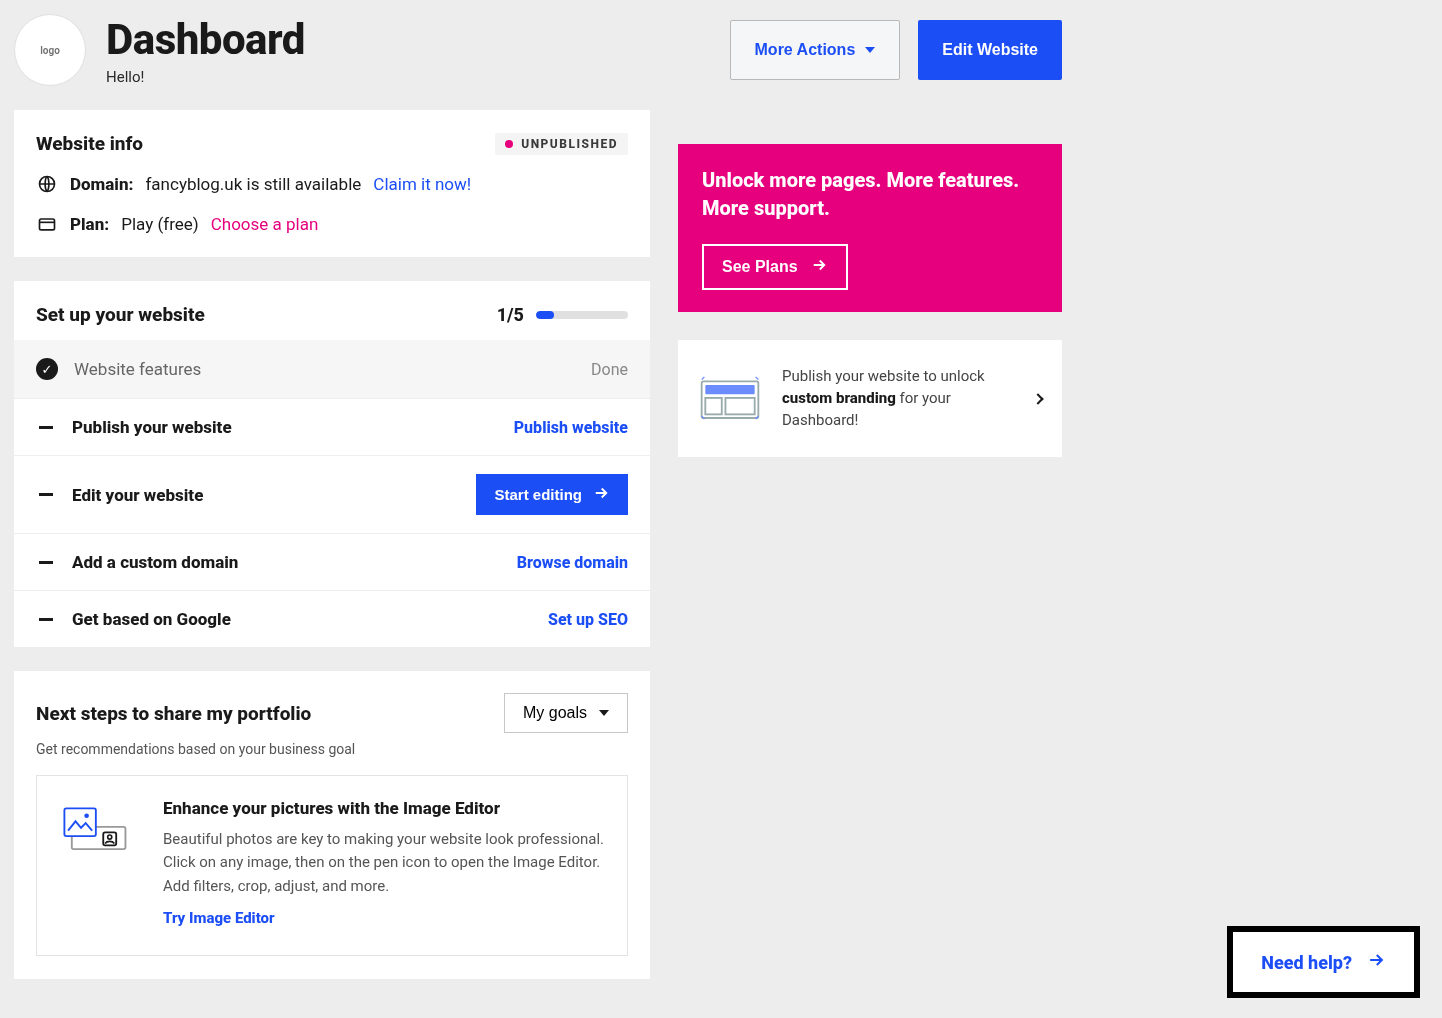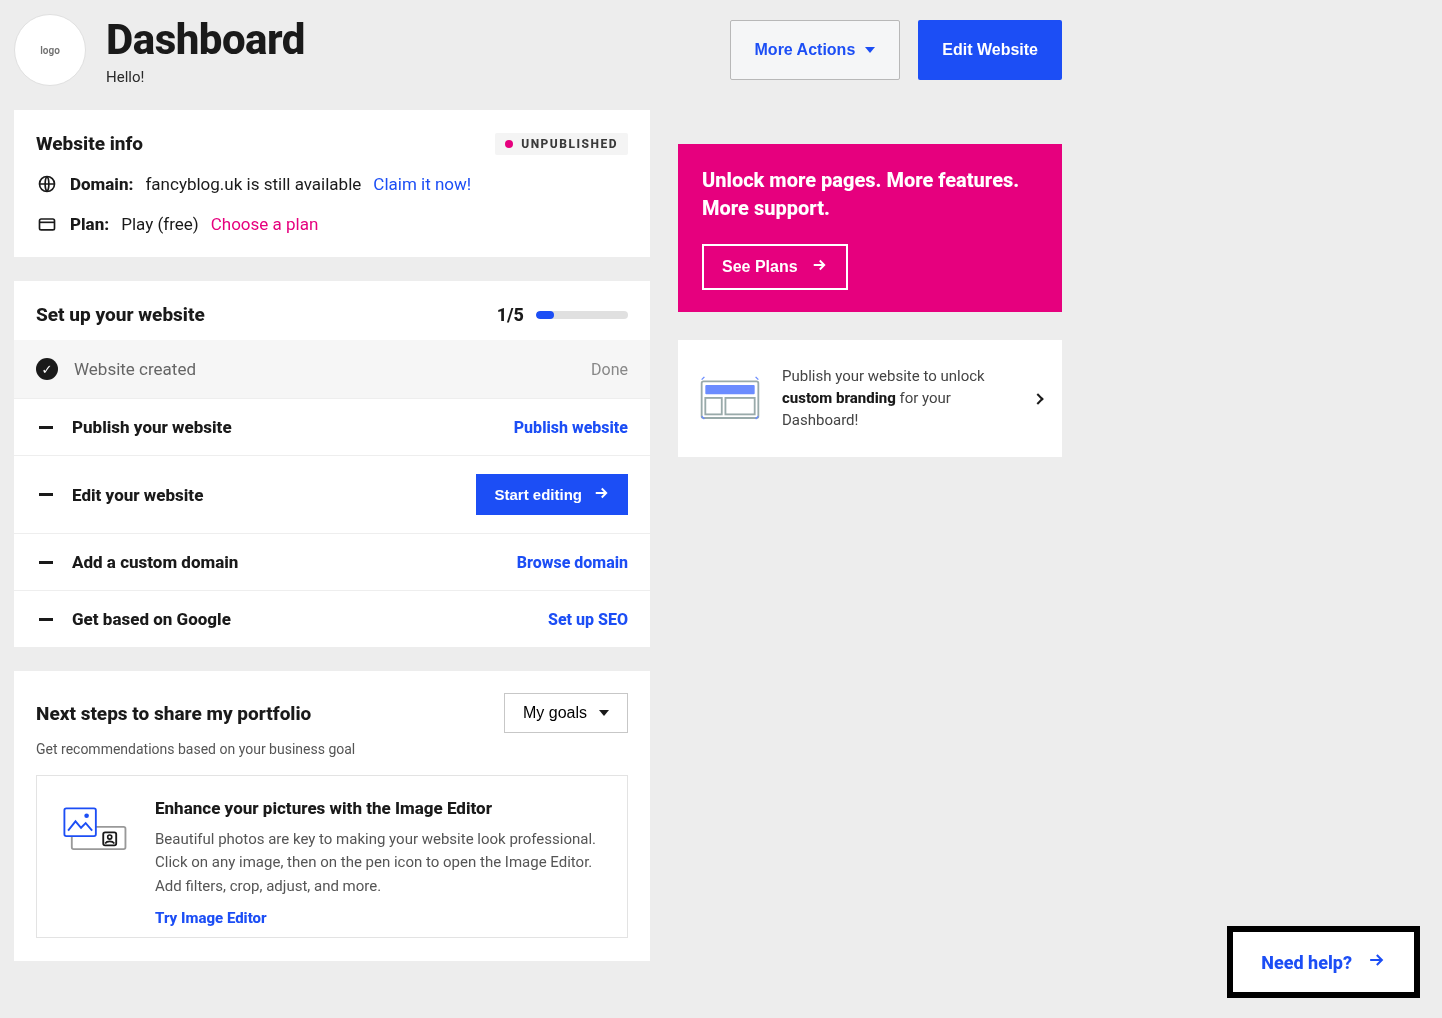--- a/index.html
+++ b/index.html
@@ -62,21 +62,21 @@
   .check-circle{width:22px; height:22px; background:#1a1a1a; border-radius:50%; color:#fff; display:inline-flex; align-items:center; justify-content:center; font-size:13px;}
   .dash{width:14px; height:3px; background:#1a1a1a; display:inline-block;}
   .sm-btn{background:#1c4ef5; color:#fff; font-weight:800; padding:10px 18px; border:none; display:inline-flex; align-items:center; gap:10px; font-size:15px; cursor:pointer;}
   .action-link{color:#1c4ef5; font-weight:800; font-size:16px; text-decoration:none; cursor:pointer;}
   .arrow-right{color:inherit;}
 
   
   .ns-head{display:flex; justify-content:space-between; align-items:center; padding:22px 22px 8px 22px;}
   .ns-sub{font-size:14px; color:#555; padding:0 22px 18px 22px;}
   .goal-btn{background:#fff; border:1px solid #c7c7c7; padding:10px 18px; font-size:16px; display:inline-flex; align-items:center; gap:12px; cursor:pointer;}
-  .tip-box{border:1px solid #e3e3e3; margin:0 22px 22px 22px; padding:22px 20px 10px 20px; display:flex; gap:24px;}
+  .tip-box{border:1px solid #e3e3e3; margin:0 22px 22px 22px; padding:22px 20px 28px 20px; display:flex; gap:32px;}
   .tip-ill{width:74px; height:54px; display:flex; align-items:center; justify-content:center;}
   .tip-title{font-size:17px; font-weight:800; margin-bottom:10px;}
   .tip-body{font-size:15px; color:#555; line-height:1.55; margin-bottom:10px;}
   .tip-link{color:#1c4ef5; font-weight:800; font-size:15px; cursor:pointer;}
 
   
   .promo{background:#e6007e; color:#fff; padding:22px 24px;}
   .promo-title{font-size:20px; font-weight:800; line-height:1.4;}
   .promo-btn{margin-top:22px; display:inline-flex; align-items:center; gap:12px; border:2px solid #fff; background:transparent; color:#fff; font-weight:800; padding:10px 18px; font-size:16px; cursor:pointer;}
   .tip-card{background:#fff; padding:26px 20px; display:flex; align-items:center; gap:20px;}
@@ -153,21 +153,21 @@
           <span class="progress-text">1/5</span>
           <span class="progress-bar">
             <span class="progress-fill" style="width:20%"></span>
           </span>
         </div>
       </div>
 
       <div class="setup-item done">
         <div class="setup-left">
           <span class="check-circle">✓</span>
-          <span class="step-label done">Website created</span>
+          <span class="step-label done">Website features</span>
         </div>
         <span class="done-text">Done</span>
       </div>
 
       <div class="setup-item">
         <div class="setup-left">
           <span class="step-icon">
               <span class="dash"></span>
             </span>
           <span class="step-label bold">Publish your website</span>

